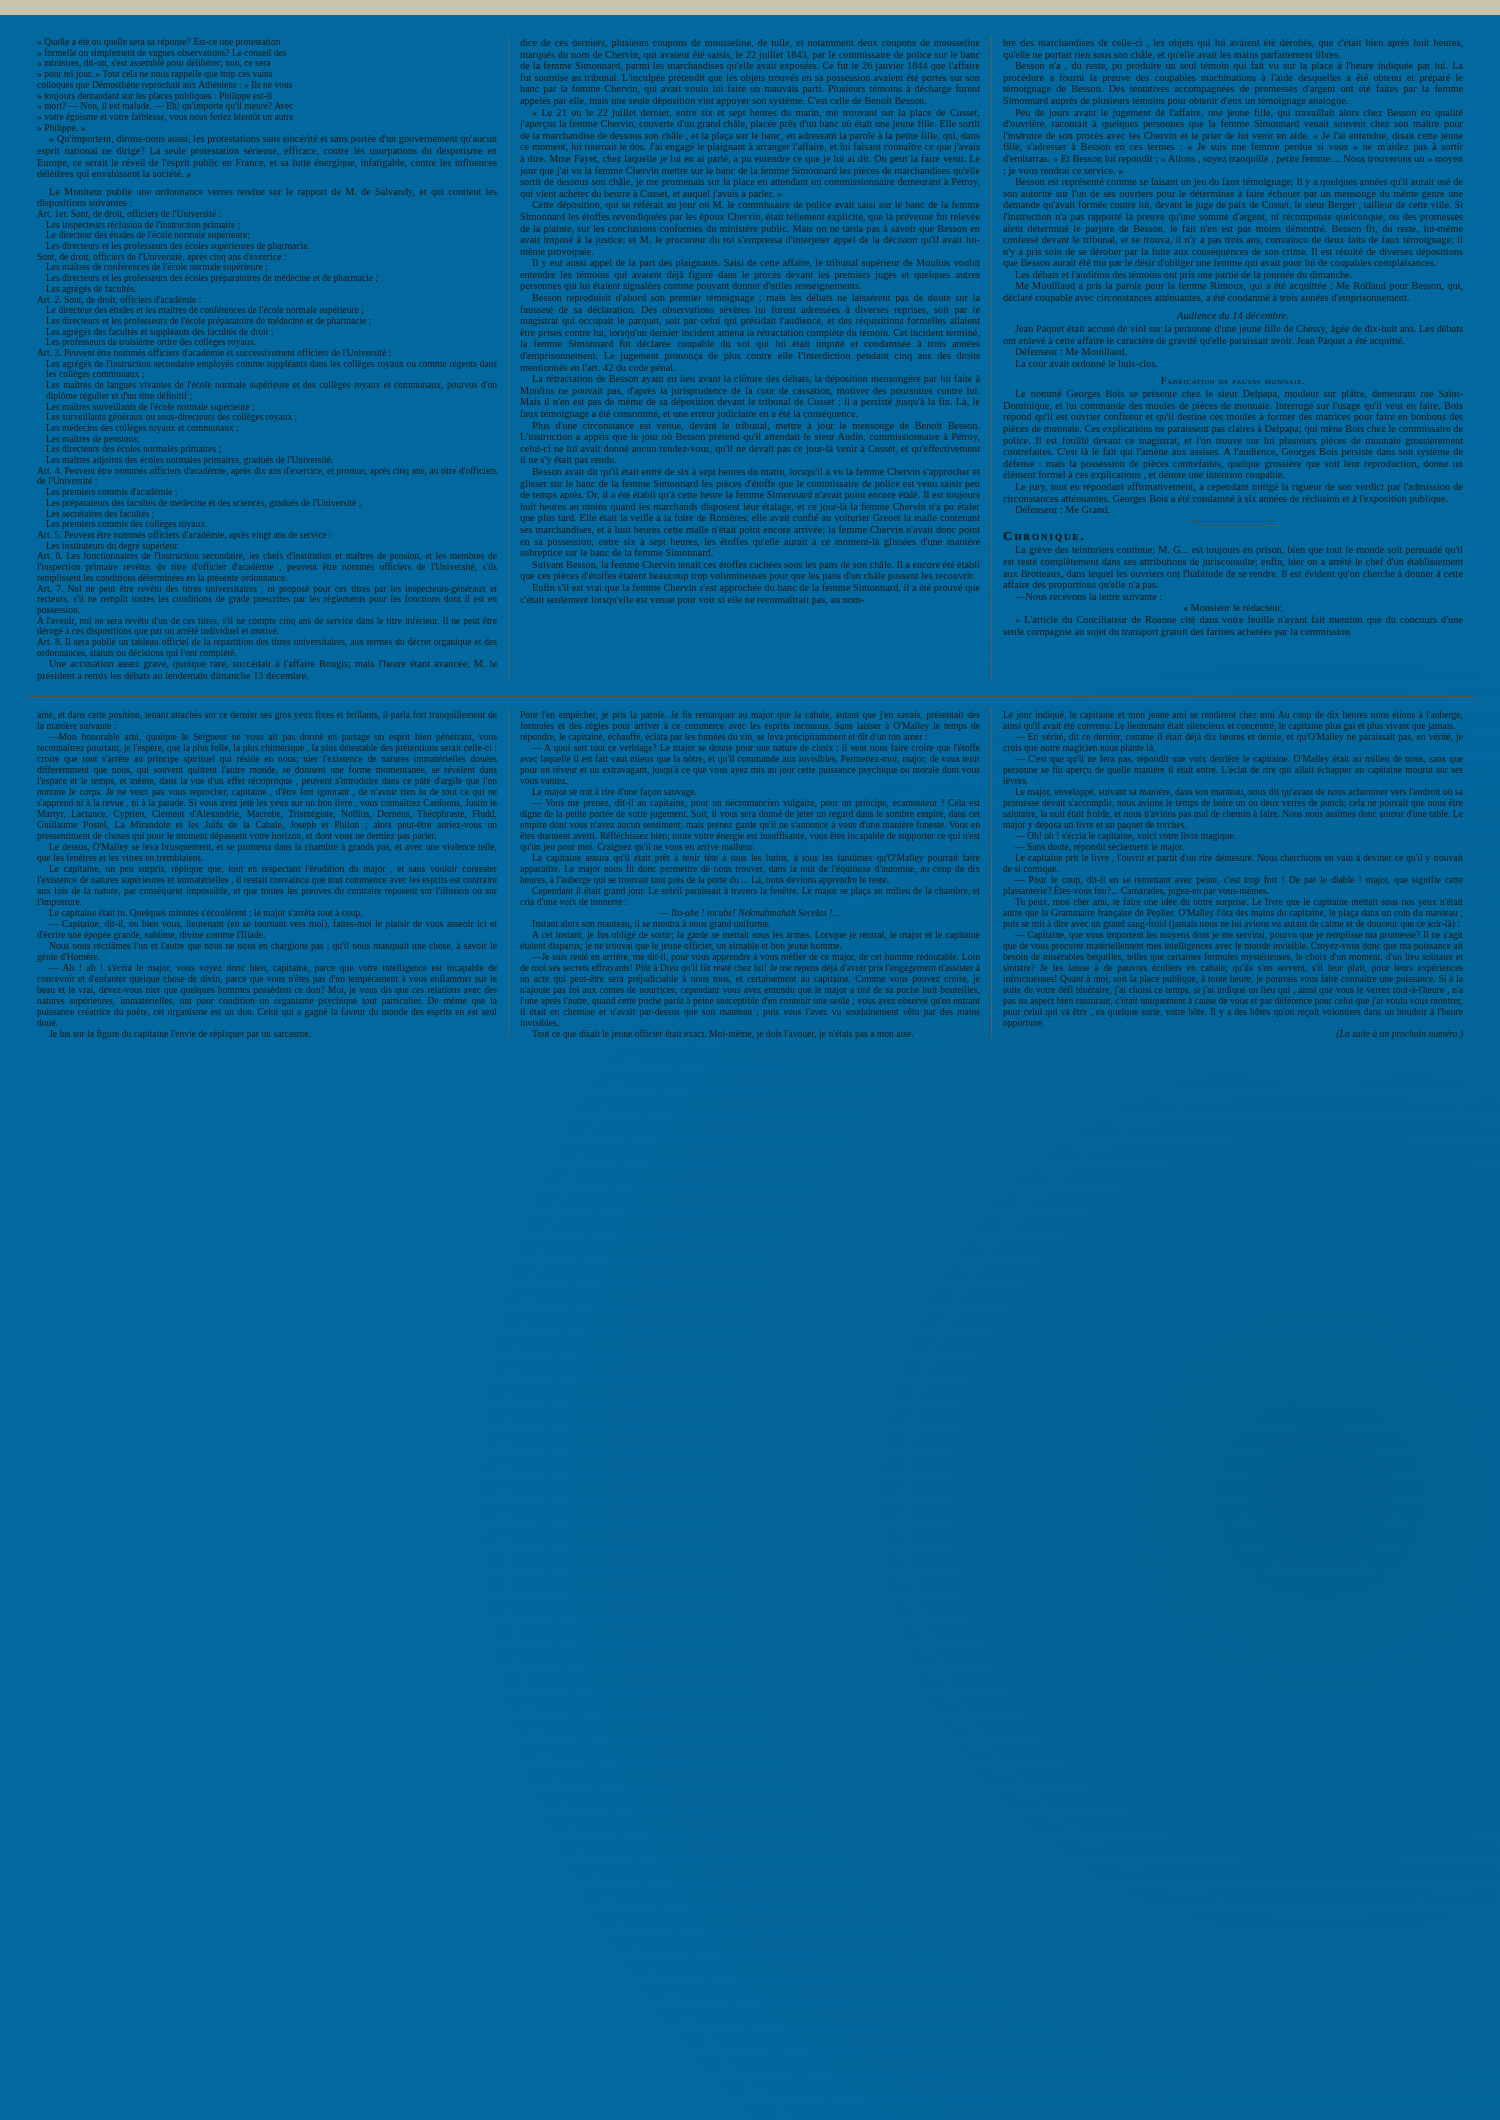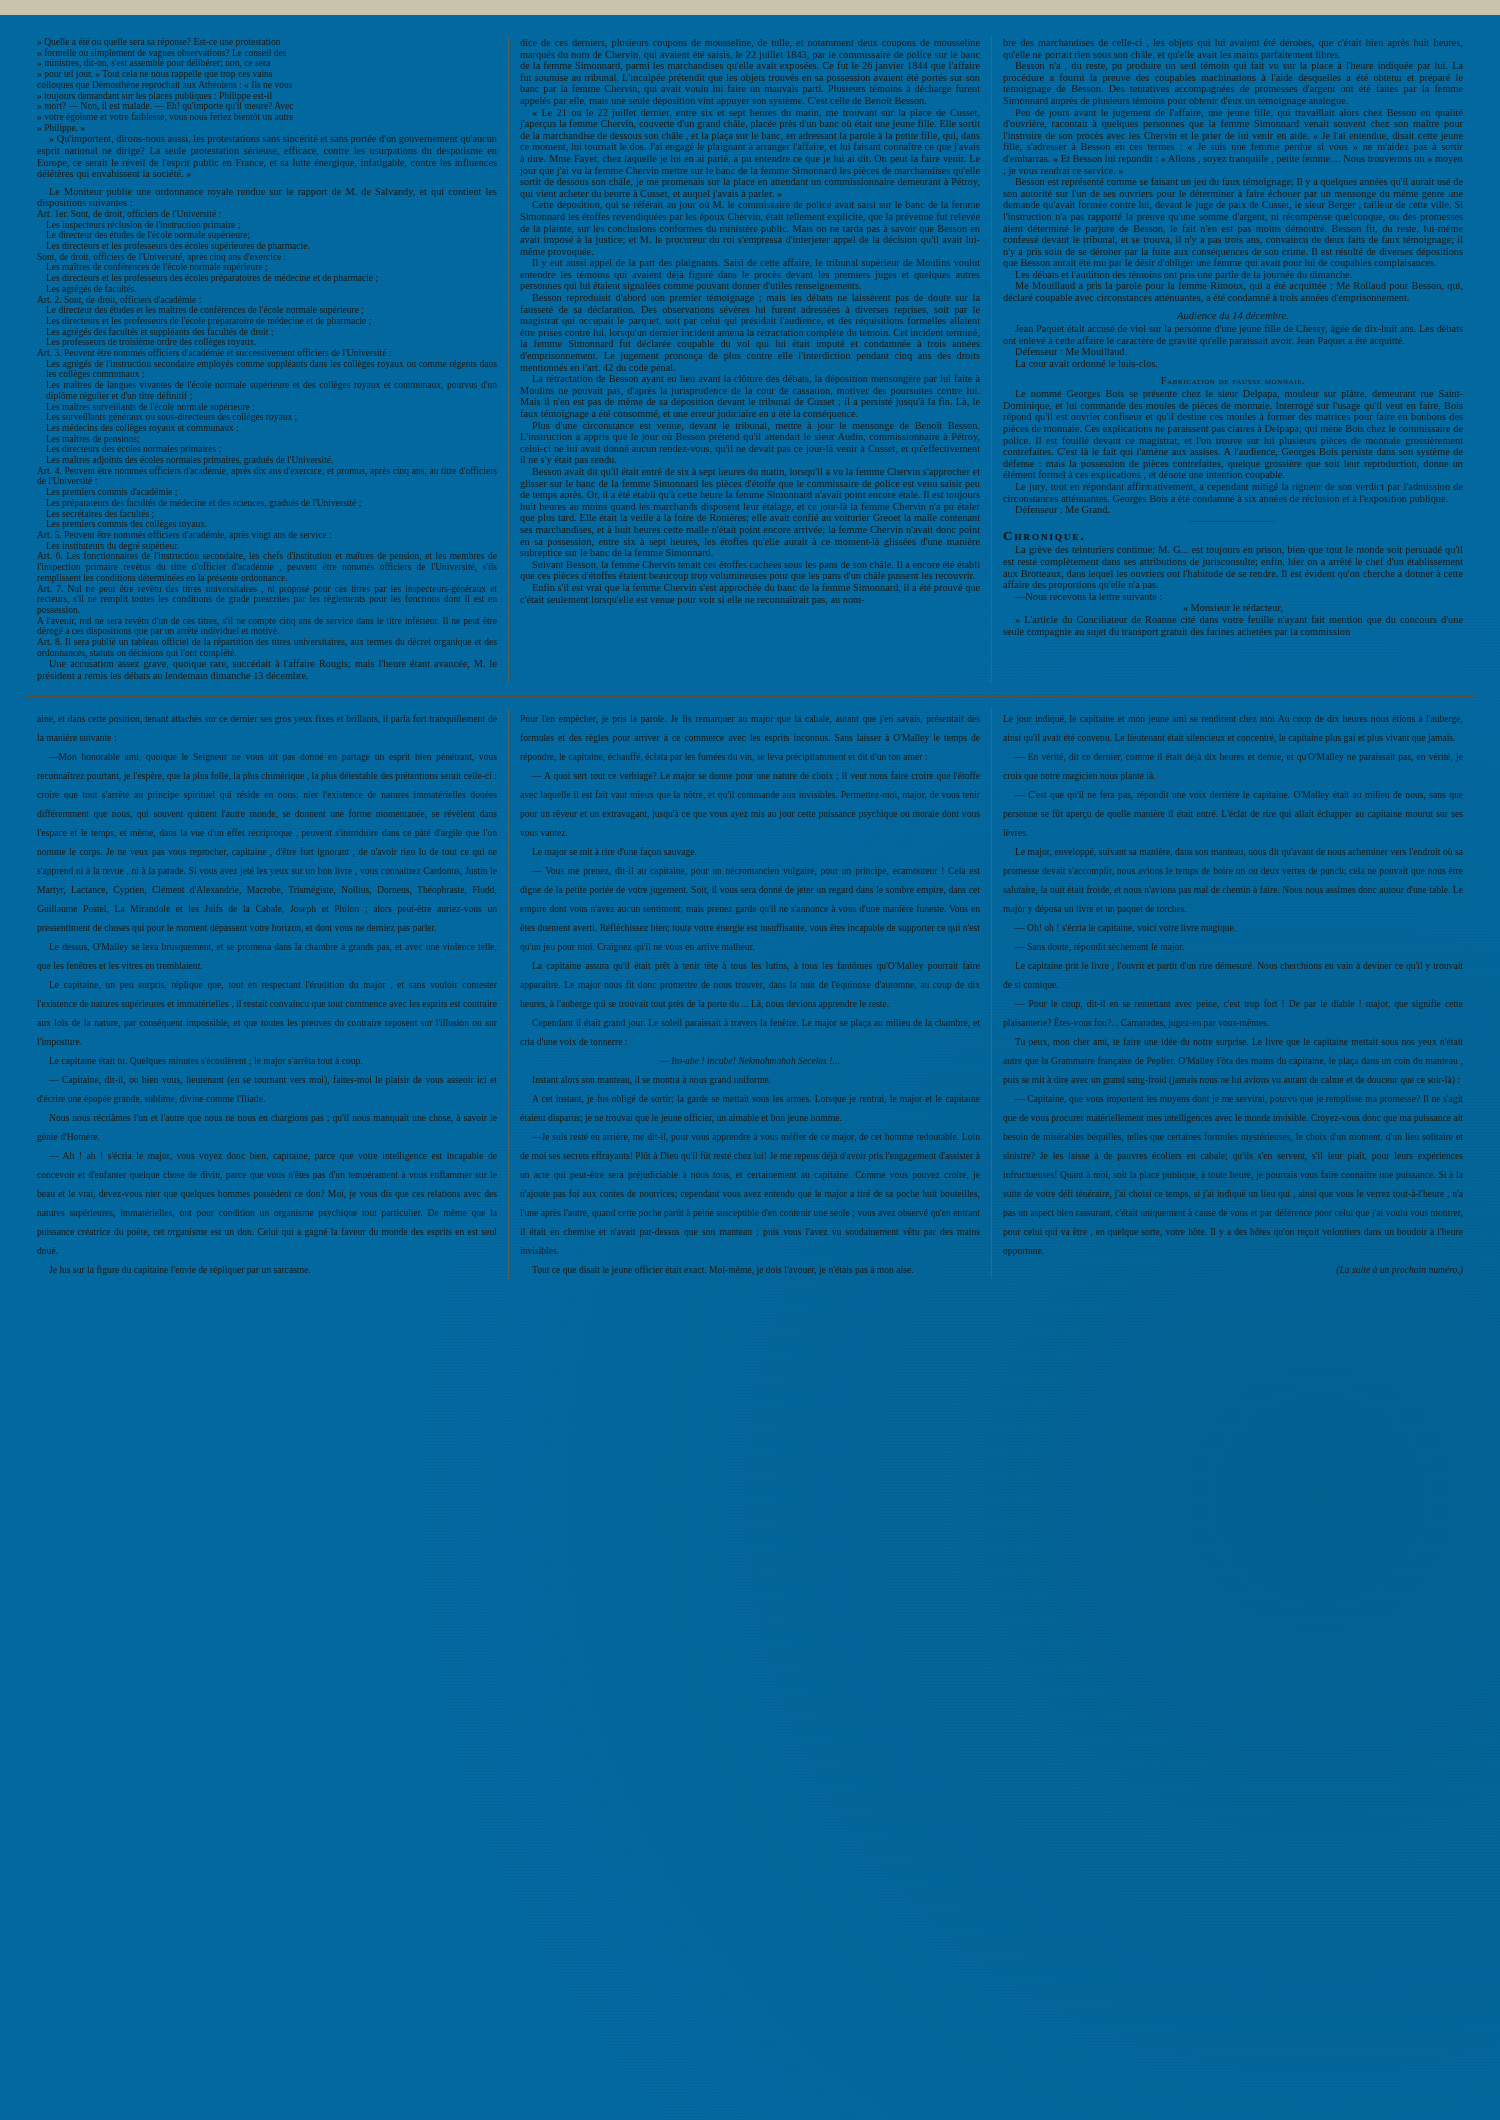--- a/index.html
+++ b/index.html
@@ -141,21 +141,21 @@
     margin: 14px 0 12px 0;
   }
   .lower {
     display: flex;
     align-items: stretch;
   }
   .lower .col {
     width: 33.3333%;
     padding: 0 11px;
     font-size: 9.6px;
-    line-height: 19px;
+    line-height: 11px;
   }
   .arts p { text-indent: 0; }
   .arts .lvl1 { padding-left: 9px; }
   .arts .lvl0 { padding-left: 0; }
   .right { text-align: right; text-indent: 0; }
   .spacer6 { height: 6px; }
 </style>
 </head>
 <body>
 
@@ -173,21 +173,21 @@
           <p class="quote">» pour tel jour. » Tout cela ne nous rappelle que trop ces vains</p>
           <p class="quote">colloques que Démosthène reprochait aux Athéniens : « Ils ne vous</p>
           <p class="quote">» toujours demandant sur les places publiques : Philippe est-il</p>
           <p class="quote">» mort? — Non, il est malade. — Eh! qu'importe qu'il meure? Avec</p>
           <p class="quote">» votre égoïsme et votre faiblesse, vous nous feriez bientôt un autre</p>
           <p class="quote">» Philippe. »</p>
         </div>
 
         <p>» Qu'importent, dirons-nous aussi, les protestations sans sincérité et sans portée d'un gouvernement qu'aucun esprit national ne dirige? La seule protestation sérieuse, efficace, contre les usurpations du despotisme en Europe, ce serait le réveil de l'esprit public en France, et sa lutte énergique, infatigable, contre les influences délétères qui envahissent la société. »</p>
         <div class="spacer6"></div>
-        <p>Le Moniteur publie une ordonnance royale rendue sur le rapport de M. de Salvandy, et qui contient les dispositions suivantes :</p>
+        <p>Le Moniteur publie une ordonnance verres rendue sur le rapport de M. de Salvandy, et qui contient les dispositions suivantes :</p>
 
         <div class="arts small">
           <p class="lvl0">Art. 1er. Sont, de droit, officiers de l'Université :</p>
           <p class="lvl1">Les inspecteurs réclusion de l'instruction primaire ;</p>
           <p class="lvl1">Le directeur des études de l'école normale supérieure;</p>
           <p class="lvl1">Les directeurs et les professeurs des écoles supérieures de pharmacie.</p>
           <p class="lvl0">Sont, de droit, officiers de l'Université, après cinq ans d'exercice :</p>
           <p class="lvl1">Les maîtres de conférences de l'école normale supérieure ;</p>
           <p class="lvl1">Les directeurs et les professeurs des écoles préparatoires de médecine et de pharmacie ;</p>
           <p class="lvl1">Les agrégés de facultés.</p>

